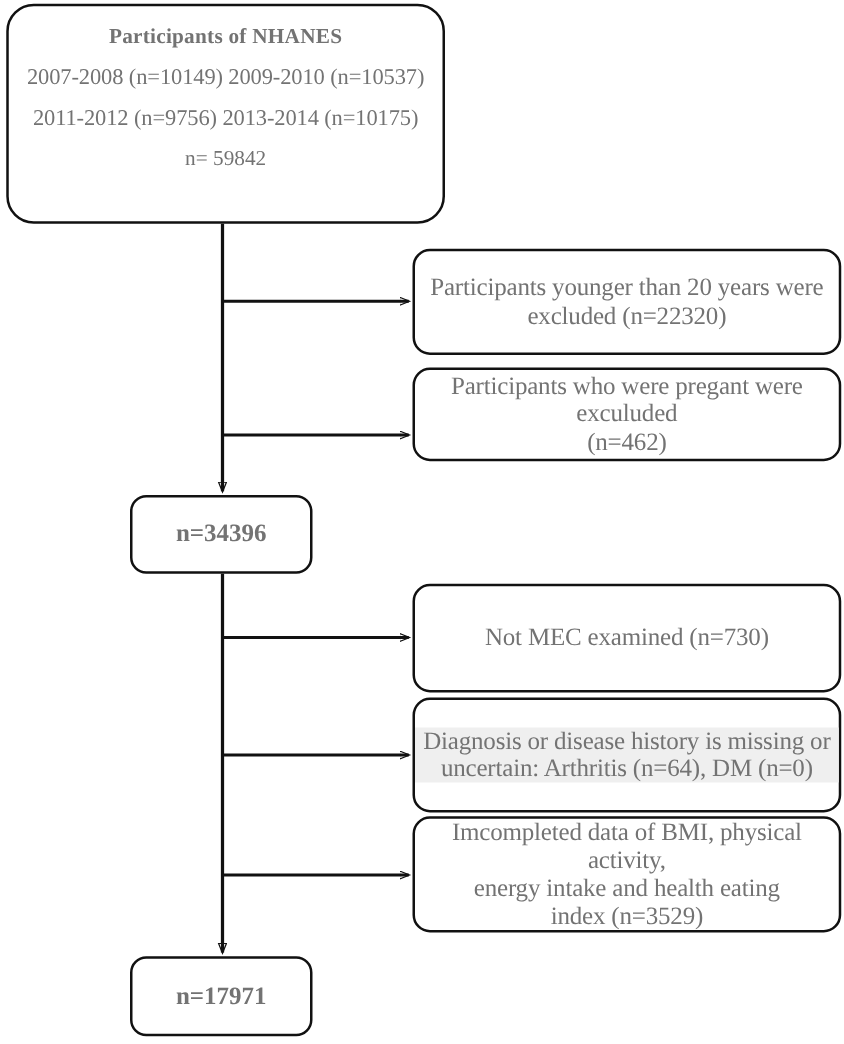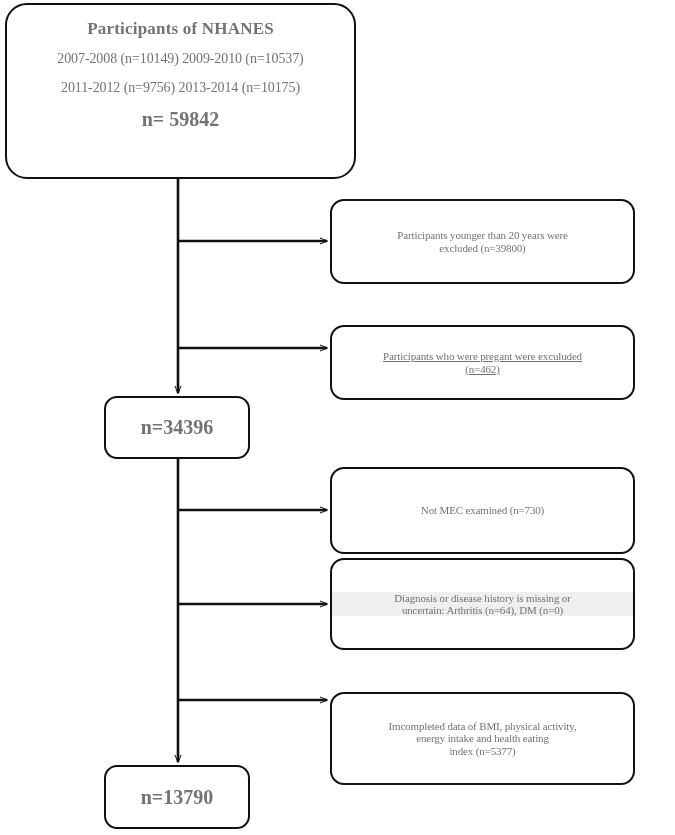--- a/index.html
+++ b/index.html
@@ -44,50 +44,50 @@
     justify-content: flex-start;
     padding-top: 14px;
   }
   #node-source .title {
     font-weight: bold;
     font-size: 17px;
     letter-spacing: .2px;
     margin-bottom: 13px;
   }
   #node-source .cycle {
-    font-size: 14px;
+    font-size: 18px;
     margin-bottom: 13px;
     letter-spacing: -.1px;
   }
   #node-source .total {
-    font-weight: bold;
-    font-size: 20px;
+    font-weight: normal;
+    font-size: 17px;
   }
 
   
   .count-node {
     border-radius: 13px;
     font-weight: bold;
     font-size: 20px;
   }
   #node-mid   { left: 104px; top: 396px; width: 146px; height: 63px; }
   #node-final { left: 104px; top: 765px; width: 146px; height: 64px; }
 
   
   .excl {
     left: 330px;
-    width: 305px;
-    font-size: 11px;
+    width: 343px;
+    font-size: 20px;
   }
   .excl .line { letter-spacing: -.15px; }
   #node-excl-age      { top: 199px; height: 85px; }
-  #node-excl-pregnant { top: 325px; height: 75px; text-decoration: underline; }
+  #node-excl-pregnant { top: 294px; height: 75px; }
   #node-excl-mec      { top: 467px; height: 87px; }
   #node-excl-dx       { top: 558px; height: 92px; }
-  #node-excl-data     { top: 692px; height: 93px; }
+  #node-excl-data     { top: 653px; height: 93px; }
 
   .hl { background: #efefef; }
 
   
   svg#wires {
     position: absolute;
     left: 0; top: 0;
     width: 675px;
     height: 835px;
     pointer-events: none;
@@ -123,21 +123,21 @@
 
   <div class="node" id="node-source">
     <span class="line title">Participants of NHANES</span>
     <span class="line cycle">2007-2008 (n=10149) 2009-2010 (n=10537)</span>
     <span class="line cycle">2011-2012 (n=9756) 2013-2014 (n=10175)</span>
     <span class="line total">n= 59842</span>
   </div>
 
   <div class="node excl" id="node-excl-age">
     <span class="line">Participants younger than 20 years were</span>
-    <span class="line">excluded (n=39800)</span>
+    <span class="line">excluded (n=22320)</span>
   </div>
 
   <div class="node excl" id="node-excl-pregnant">
     <span class="line">Participants who were pregant were exculuded</span>
     <span class="line">(n=462)</span>
   </div>
 
   <div class="node count-node" id="node-mid">
     <span class="line">n=34396</span>
   </div>
@@ -147,20 +147,20 @@
   </div>
 
   <div class="node excl" id="node-excl-dx">
     <span class="line hl">Diagnosis or disease history  is missing or</span>
     <span class="line hl">uncertain: Arthritis (n=64), DM (n=0)</span>
   </div>
 
   <div class="node excl" id="node-excl-data">
     <span class="line">Imcompleted data of BMI, physical activity,</span>
     <span class="line">energy intake and health eating</span>
-    <span class="line">index (n=5377)</span>
+    <span class="line">index (n=3529)</span>
   </div>
 
   <div class="node count-node" id="node-final">
-    <span class="line">n=13790</span>
+    <span class="line">n=17971</span>
   </div>
 
 </div>
 
 </body></html>

